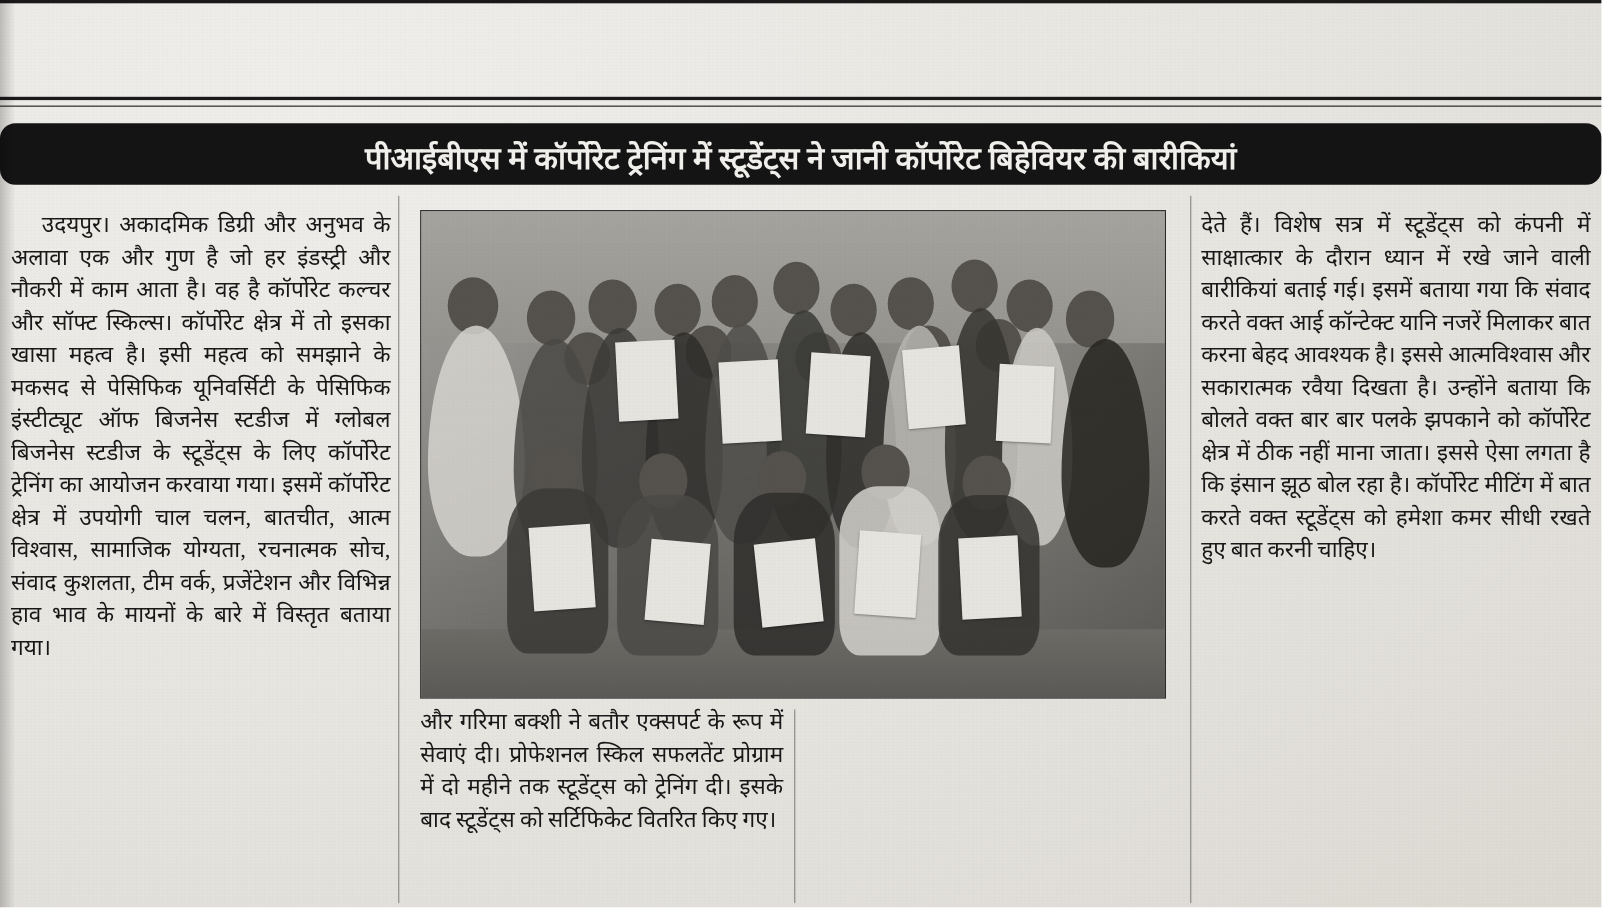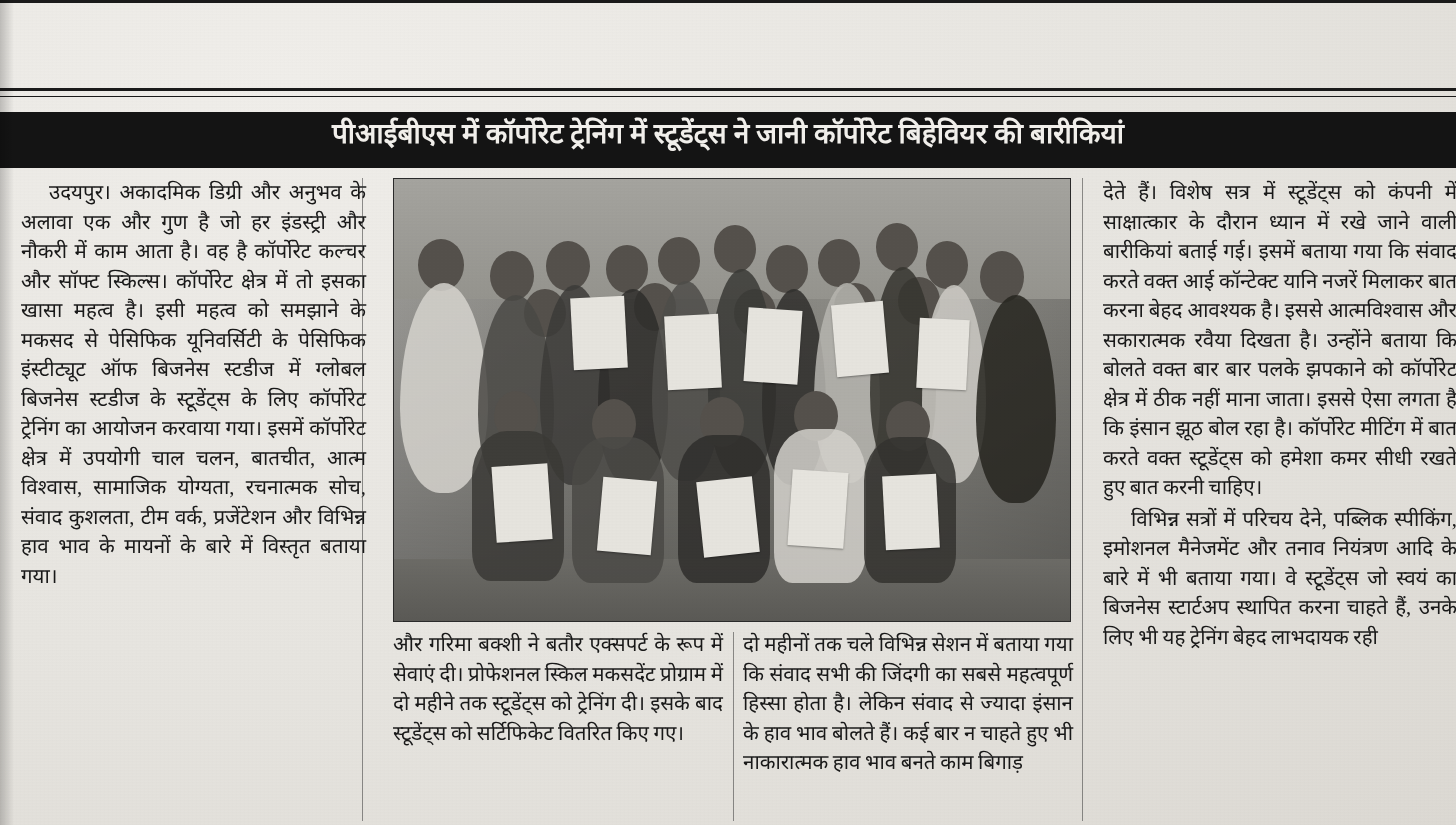--- a/index.html
+++ b/index.html
@@ -65,23 +65,24 @@
 
   
   #subbar {
     position: absolute;
     top: 112px;
     left: 0;
     right: 0;
     height: 56px;
     background: #141414;
     display: flex;
-    align-items: flex-start;
+    align-items: flex-end;
     justify-content: center;
     overflow: hidden;
+    border-radius: 14px;
   }
   #subbar span {
     color: #f4f2ee;
     font-family: "Liberation Serif", serif;
     font-weight: bold;
     font-size: 28px;
     line-height: 44px;
     white-space: nowrap;
   }
 
@@ -89,23 +90,22 @@
   #body-area {
     position: absolute;
     top: 178px;
     left: 10px;
     right: 10px;
     bottom: 4px;
   }
 
   .col {
     position: absolute;
-    top: 0;
+    top: 13px;
     bottom: 0;
-    margin-left: 11px;
   }
   #col-left  { left: 0px;    width: 345px; }
   #col-mid   { left: 360px;  width: 700px; }
   #col-right { left: 1082px; width: 354px; }
 
   .vdiv {
     position: absolute;
     top: 0;
     bottom: 0;
     width: 1px;
@@ -290,33 +290,29 @@
           <div class="paper" style="left:100px; top:286px; width:56px; height:76px; transform:rotate(-4deg);"></div>
           <div class="paper" style="left:206px; top:300px; width:54px; height:74px; transform:rotate(5deg);"></div>
           <div class="paper" style="left:306px; top:300px; width:56px; height:76px; transform:rotate(-6deg);"></div>
           <div class="paper" style="left:396px; top:292px; width:56px; height:76px; transform:rotate(4deg);"></div>
           <div class="paper" style="left:490px; top:296px; width:54px; height:74px; transform:rotate(-3deg);"></div>
         </div>
       </div>
 
       <div id="mid-bottom">
         <div class="subcol" id="subcol-a">
-          <p class="text">और गरिमा बक्शी ने बतौर एक्सपर्ट के रूप में सेवाएं दी। प्रोफेशनल स्किल मकसदेंट प्रोग्राम में दो महीने तक स्टूडेंट्स को ट्रेनिंग दी। इसके बाद स्टूडेंट्स को सर्टिफिकेट वितरित किए गए।</p>
+          <p class="text">और गरिमा बक्शी ने बतौर एक्सपर्ट के रूप में सेवाएं दी। प्रोफेशनल स्किल सफलतेंट प्रोग्राम में दो महीने तक स्टूडेंट्स को ट्रेनिंग दी। इसके बाद स्टूडेंट्स को सर्टिफिकेट वितरित किए गए।</p>
         </div>
         <div class="vdiv" style="left:352px; top:2px;"></div>
-        <div class="subcol" id="subcol-b">
-          <p class="text">दो महीनों तक चले विभिन्न सेशन में बताया गया कि संवाद सभी की जिंदगी का सबसे महत्वपूर्ण हिस्सा होता है। लेकिन संवाद से ज्यादा इंसान के हाव भाव बोलते हैं। कई बार न चाहते हुए भी नाकारात्मक हाव भाव बनते काम बिगाड़</p>
-        </div>
       </div>
     </div>
 
     <div class="vdiv" style="left:1072px"></div>
 
     <div class="col" id="col-right">
       <p class="text">देते हैं। विशेष सत्र में स्टूडेंट्स को कंपनी में साक्षात्कार के दौरान ध्यान में रखे जाने वाली बारीकियां बताई गई। इसमें बताया गया कि संवाद करते वक्त आई कॉन्टेक्ट यानि नजरें मिलाकर बात करना बेहद आवश्यक है। इससे आत्मविश्वास और सकारात्मक रवैया दिखता है। उन्होंने बताया कि बोलते वक्त बार बार पलके झपकाने को कॉर्पोरेट क्षेत्र में ठीक नहीं माना जाता। इससे ऐसा लगता है कि इंसान झूठ बोल रहा है। कॉर्पोरेट मीटिंग में बात करते वक्त स्टूडेंट्स को हमेशा कमर सीधी रखते हुए बात करनी चाहिए।</p>
-      <p class="text indent">विभिन्न सत्रों में परिचय देने, पब्लिक स्पीकिंग, इमोशनल मैनेजमेंट और तनाव नियंत्रण आदि के बारे में भी बताया गया। वे स्टूडेंट्स जो स्वयं का बिजनेस स्टार्टअप स्थापित करना चाहते हैं, उनके लिए भी यह ट्रेनिंग बेहद लाभदायक रही</p>
     </div>
 
   </div>
 
   <div class="edge-fade-left"></div>
   <div id="grain"></div>
 </div>
 
 </body></html>

